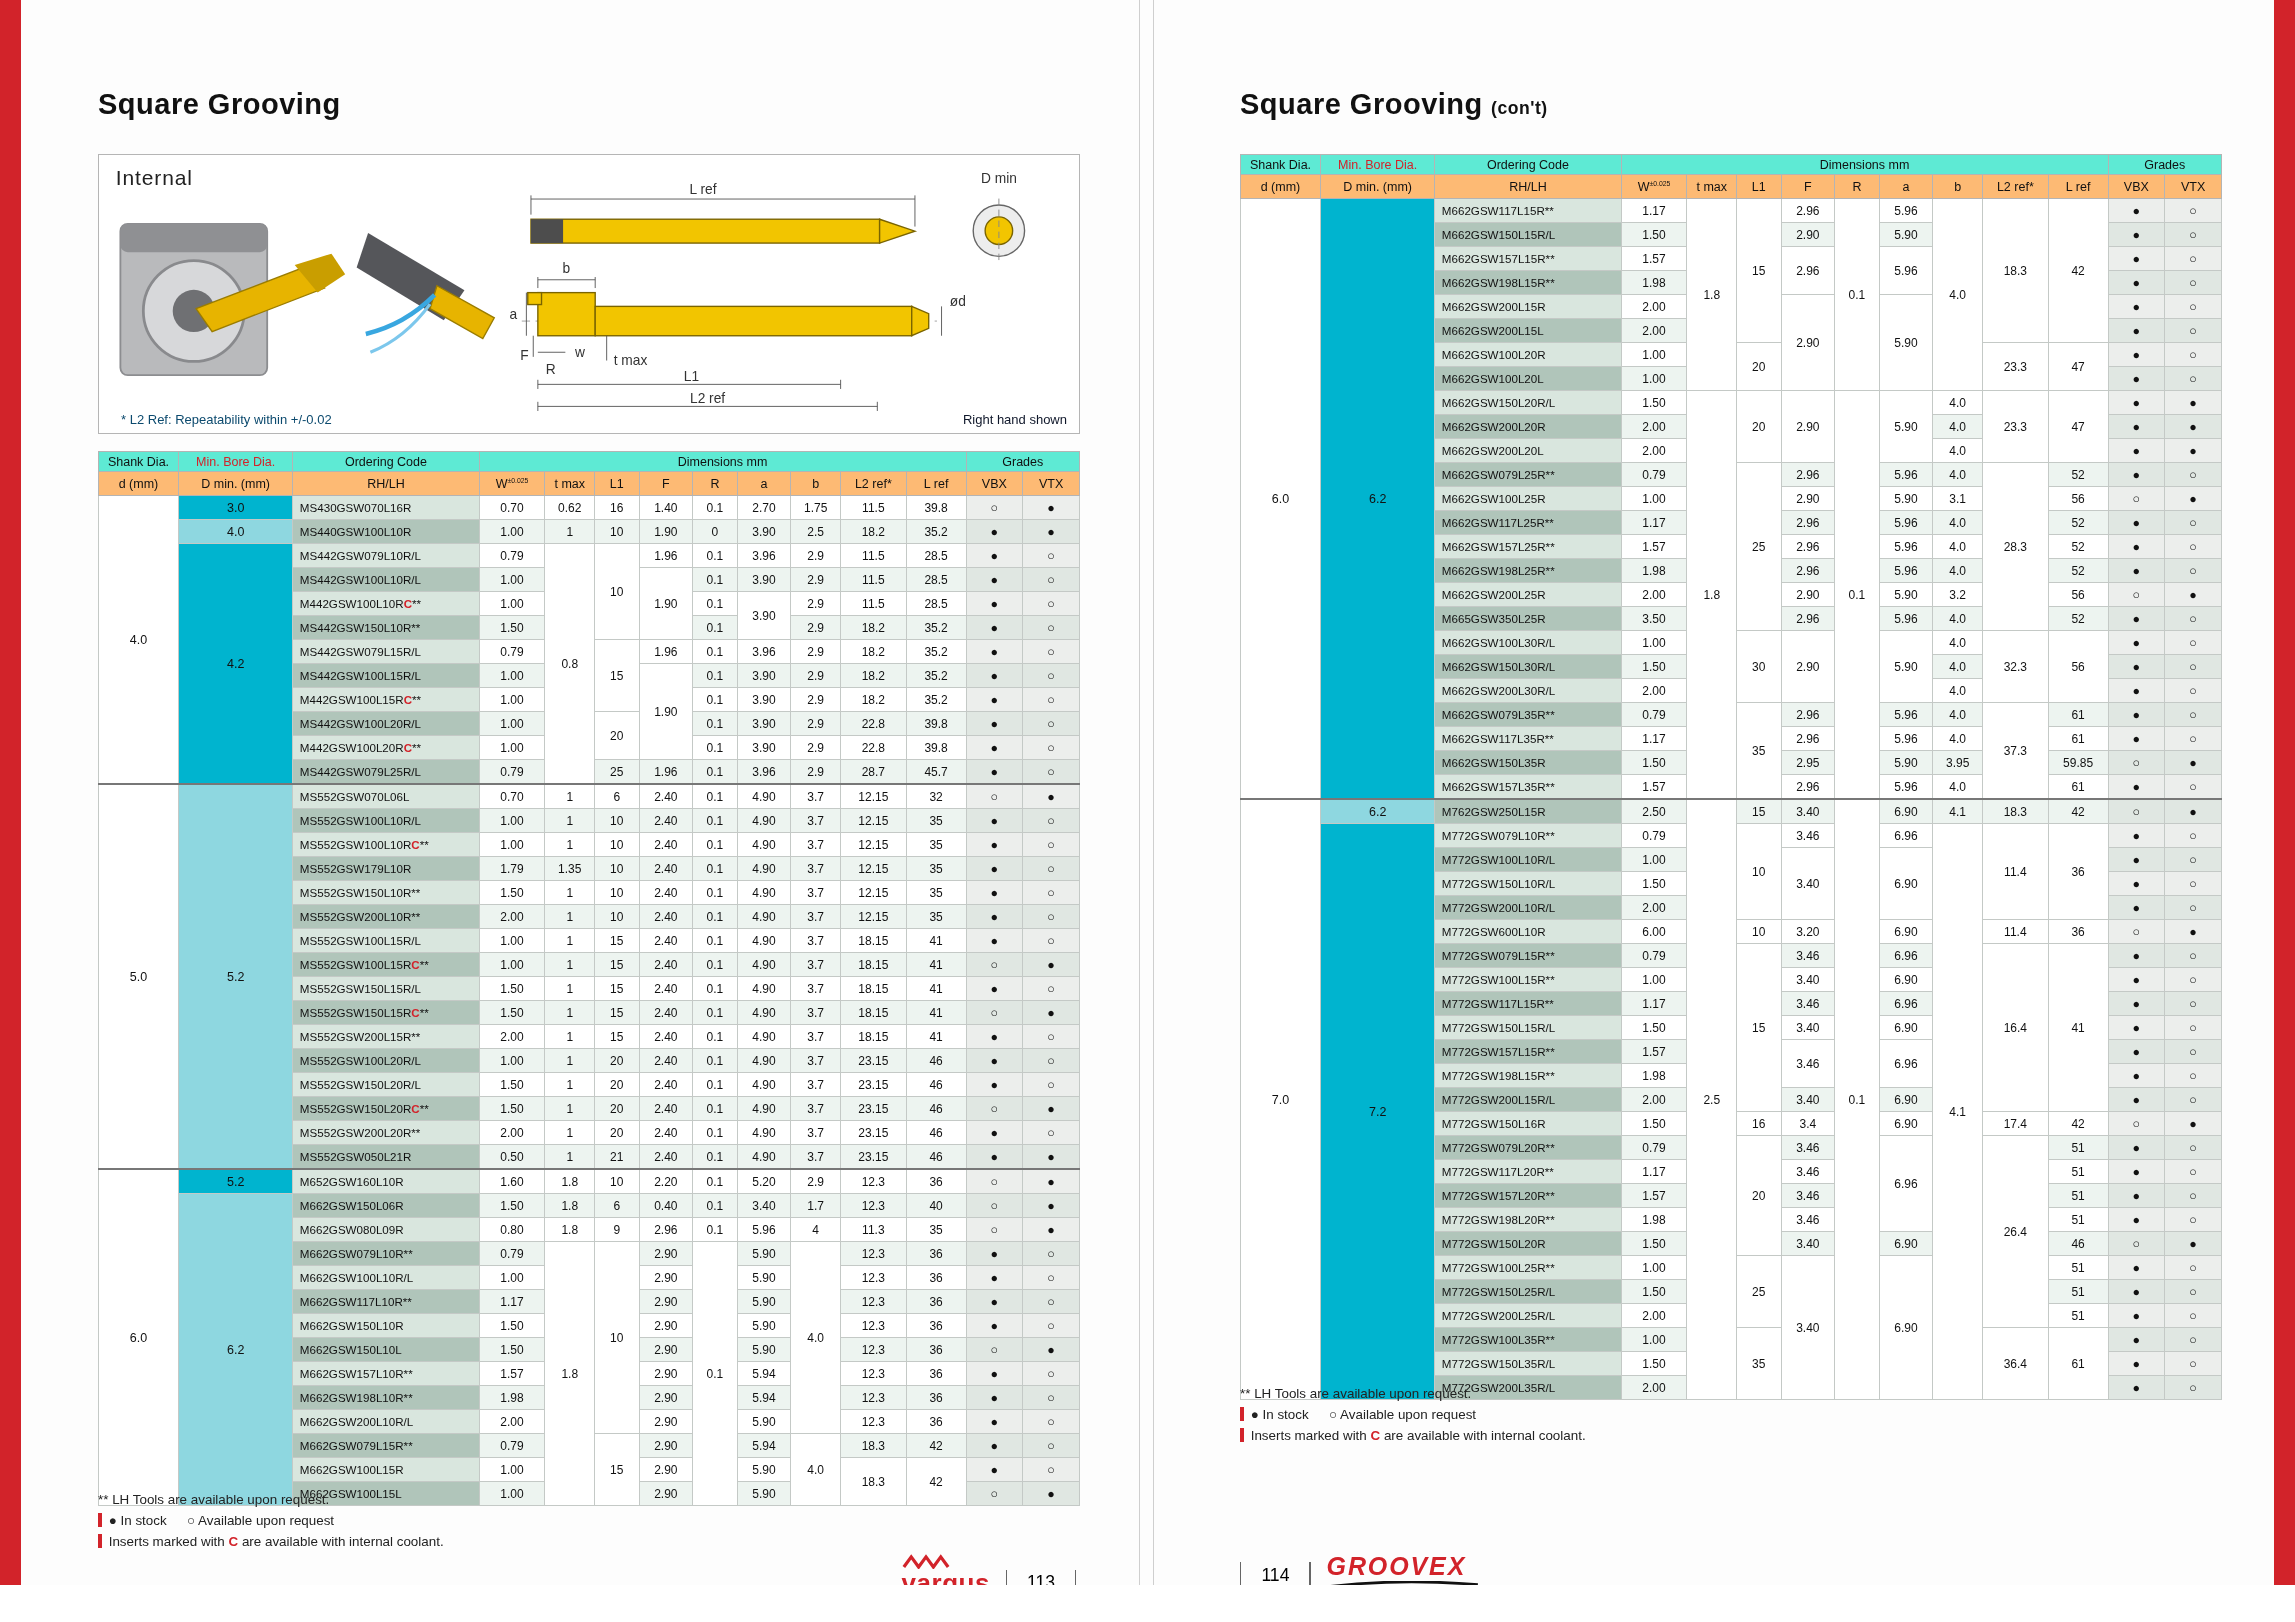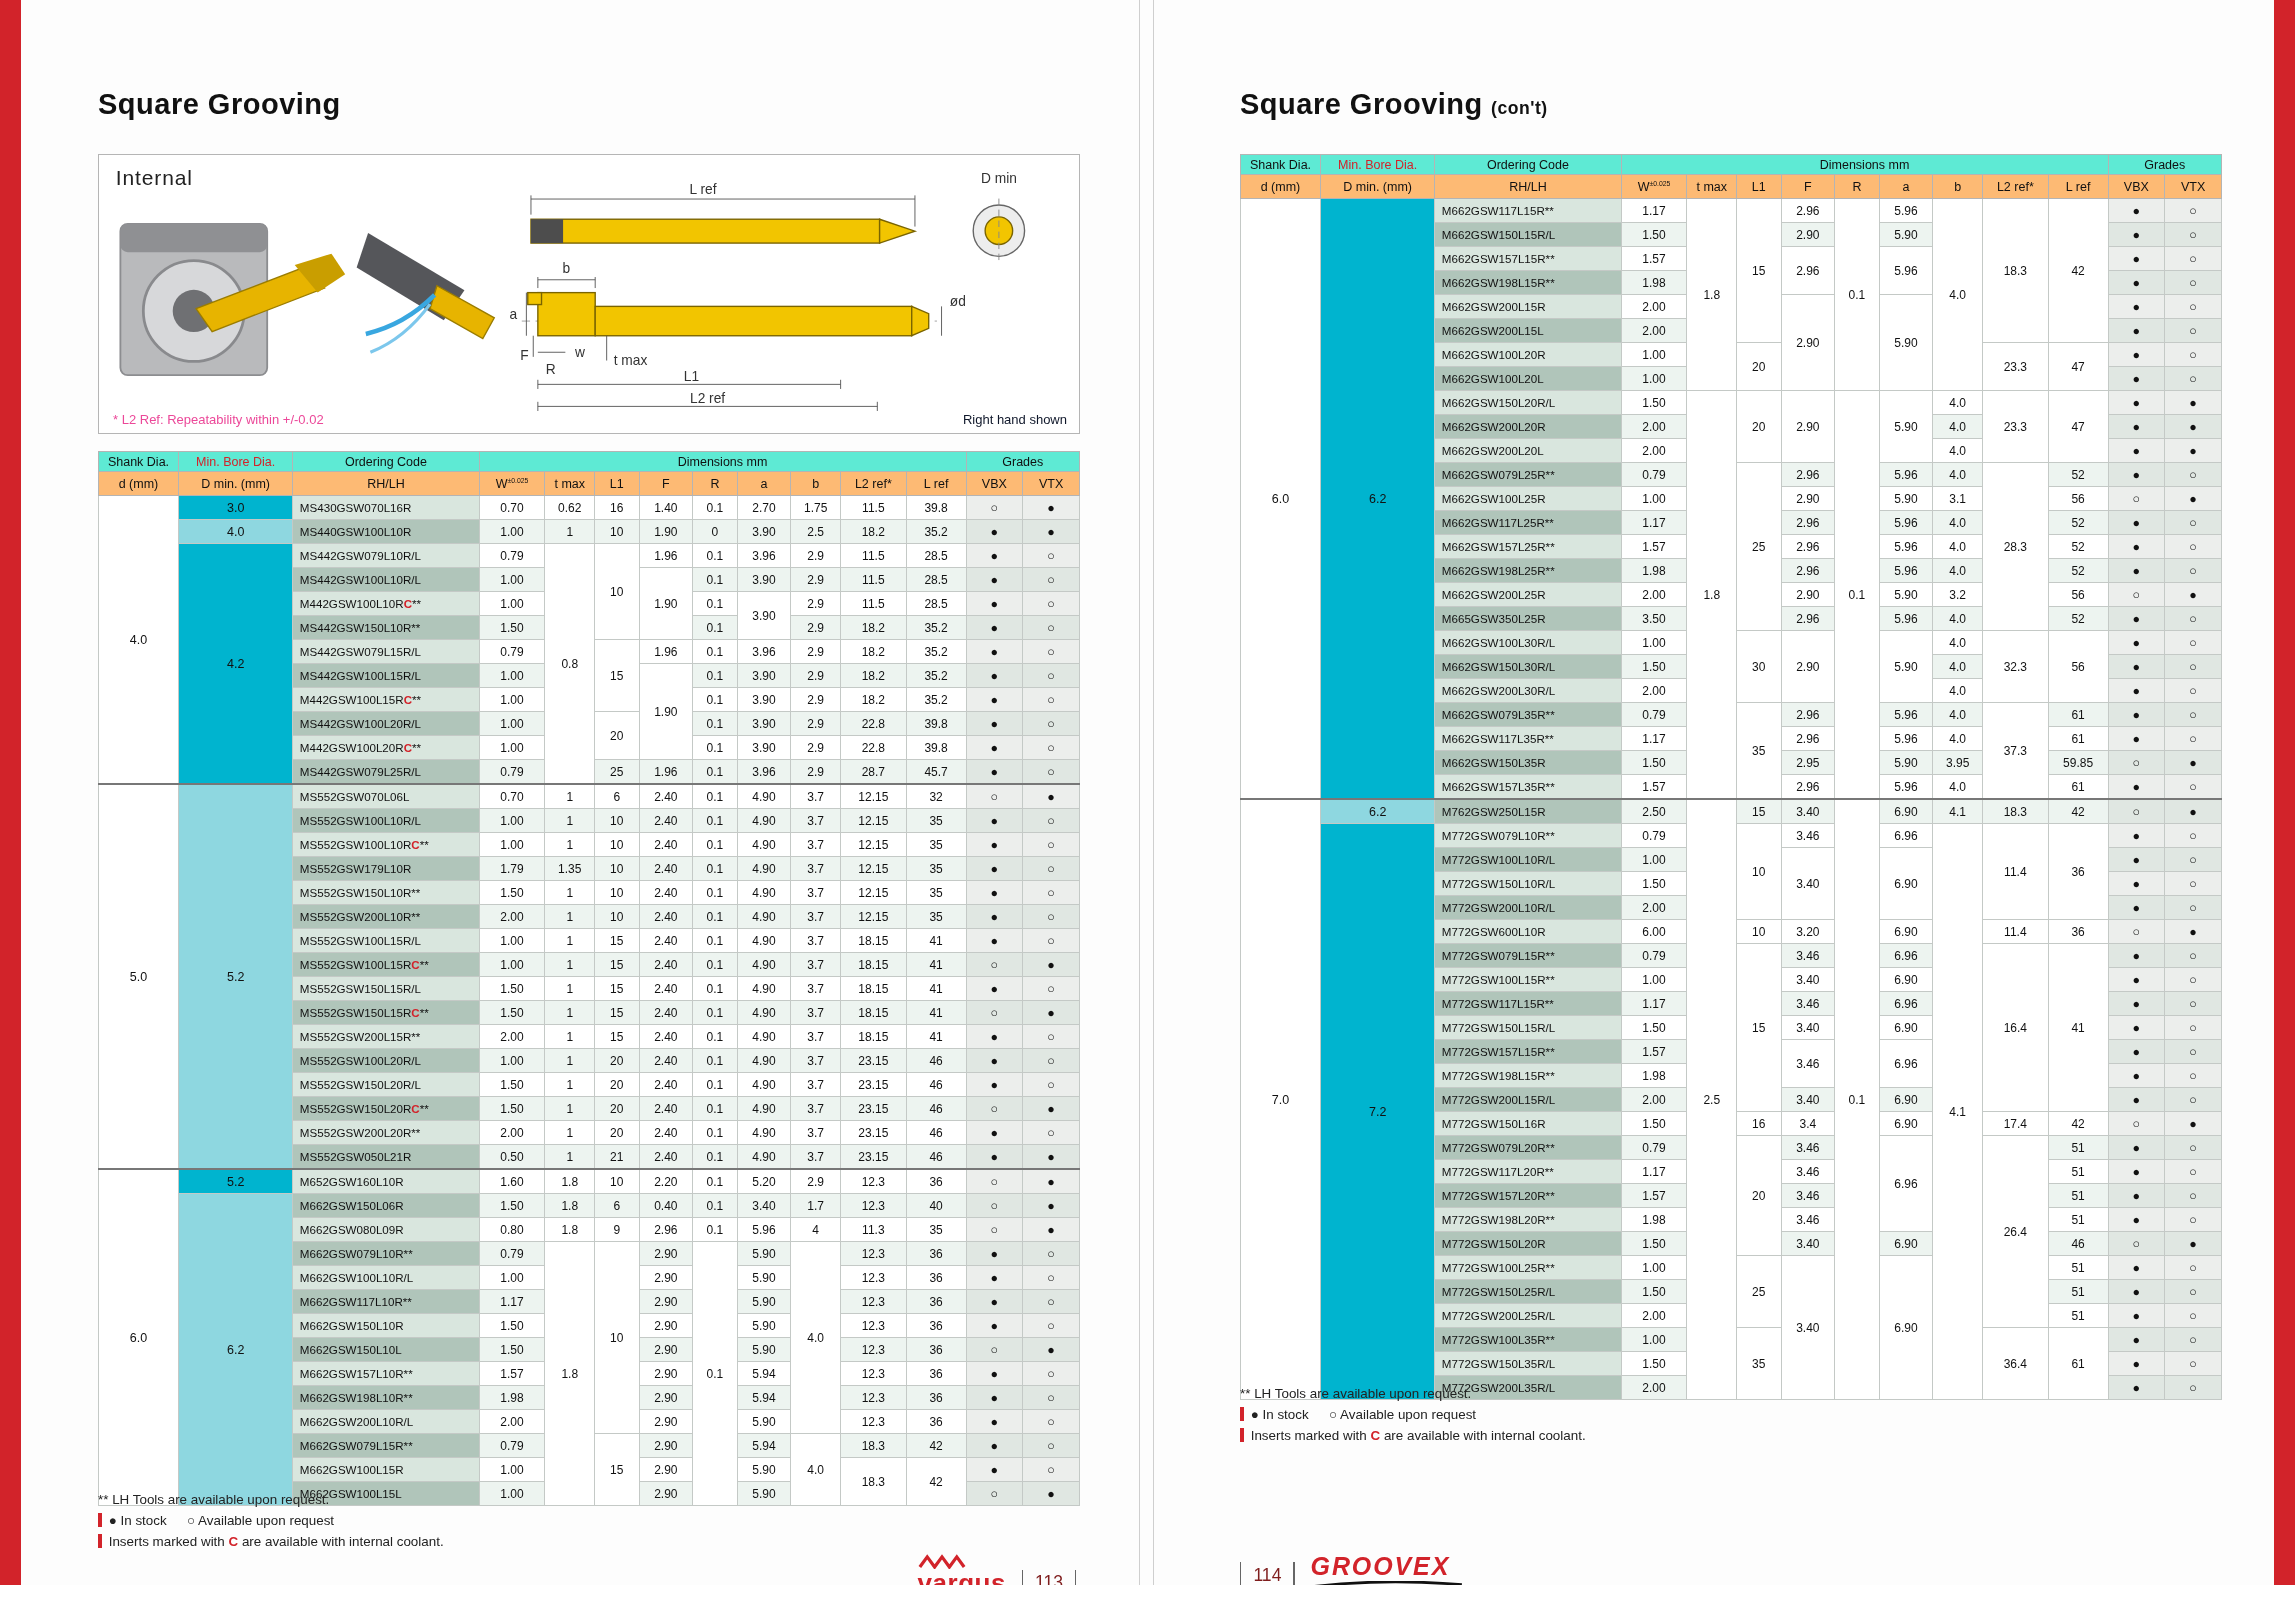--- a/index.html
+++ b/index.html
@@ -14,21 +14,21 @@
   .pageL{left:98px;width:983px}
   .pageR{left:1240px;width:983px}
 
   h1.title{position:absolute;top:88px;left:0;margin:0;font-size:29px;font-weight:bold;letter-spacing:0.5px}
   h1.title .suffix{font-size:17.6px;margin-left:8.3px;font-weight:bold}
 
   
   .diagram{position:absolute;top:154px;left:0;width:982px;height:280px;border:0.9px solid #b5b5b5;
            background:#fff;box-sizing:border-box}
   .diag-head{position:absolute;top:11px;left:16.7px;font-size:21px;letter-spacing:0.9px;color:#222}
-  .diag-note{position:absolute;bottom:6.5px;left:14px;font-size:13px;color:#ec4899}
+  .diag-note{position:absolute;bottom:6.5px;left:22px;font-size:13px;color:#0c4a6e}
   .diag-hand{position:absolute;bottom:6.5px;right:12px;font-size:13px;color:#0f172a}
   .diag-svg{position:absolute;left:0;top:0}
   .diag-svg text{font-family:"Liberation Sans",sans-serif;font-size:30px;fill:#333}
 
   
   table.cat{position:absolute;left:0;border-collapse:collapse;table-layout:fixed;width:982px;
             font-size:12px;border:0.9px solid #8f8f8f}
   .pageL table.cat{top:451px}
   .pageR table.cat{top:154px}
   .cat td{border:0.5px solid #c4c9c6;text-align:center;height:23px;padding:0 1.9px;overflow:hidden;white-space:nowrap}
@@ -58,21 +58,21 @@
   .fnotes{position:absolute;left:0;font-size:13.4px;line-height:21px;color:#222}
   .pageL .fnotes{top:1489px}
   .pageR .fnotes{top:1383px}
   .fnotes .bar{display:inline-block;width:4.2px;height:14px;background:#d2232a;margin-right:6.5px;vertical-align:-1.9px}
   .fnotes .sp{display:inline-block;width:20.4px}
 
   
   .footer{position:absolute;top:1554px;display:flex;align-items:flex-end;gap:15.7px}
   .pageL .footer{right:4.6px}
   .pageR .footer{left:0}
-  .pagenum{display:flex;align-items:center;gap:12px;font-size:17.6px;color:#7f1d1d}
+  .pagenum{display:flex;align-items:center;gap:20px;font-size:17.6px;color:#000000}
   .pagenum .vb{width:1.4px;height:26px;background:#666}
   .vargus{display:flex;flex-direction:column;align-items:flex-start;gap:0.9px}
   .vargus-text{font-size:26px;font-weight:bold;color:#d2232a;letter-spacing:0.5px;line-height:1}
   .groovex{display:flex;flex-direction:column;align-items:flex-start;gap:1.9px}
   .groovex-text{font-size:25px;font-weight:bold;font-style:italic;color:#d2232a;letter-spacing:1.9px;line-height:1}
 </style>
 </head>
 <body>
 
 <div class="sheet">

